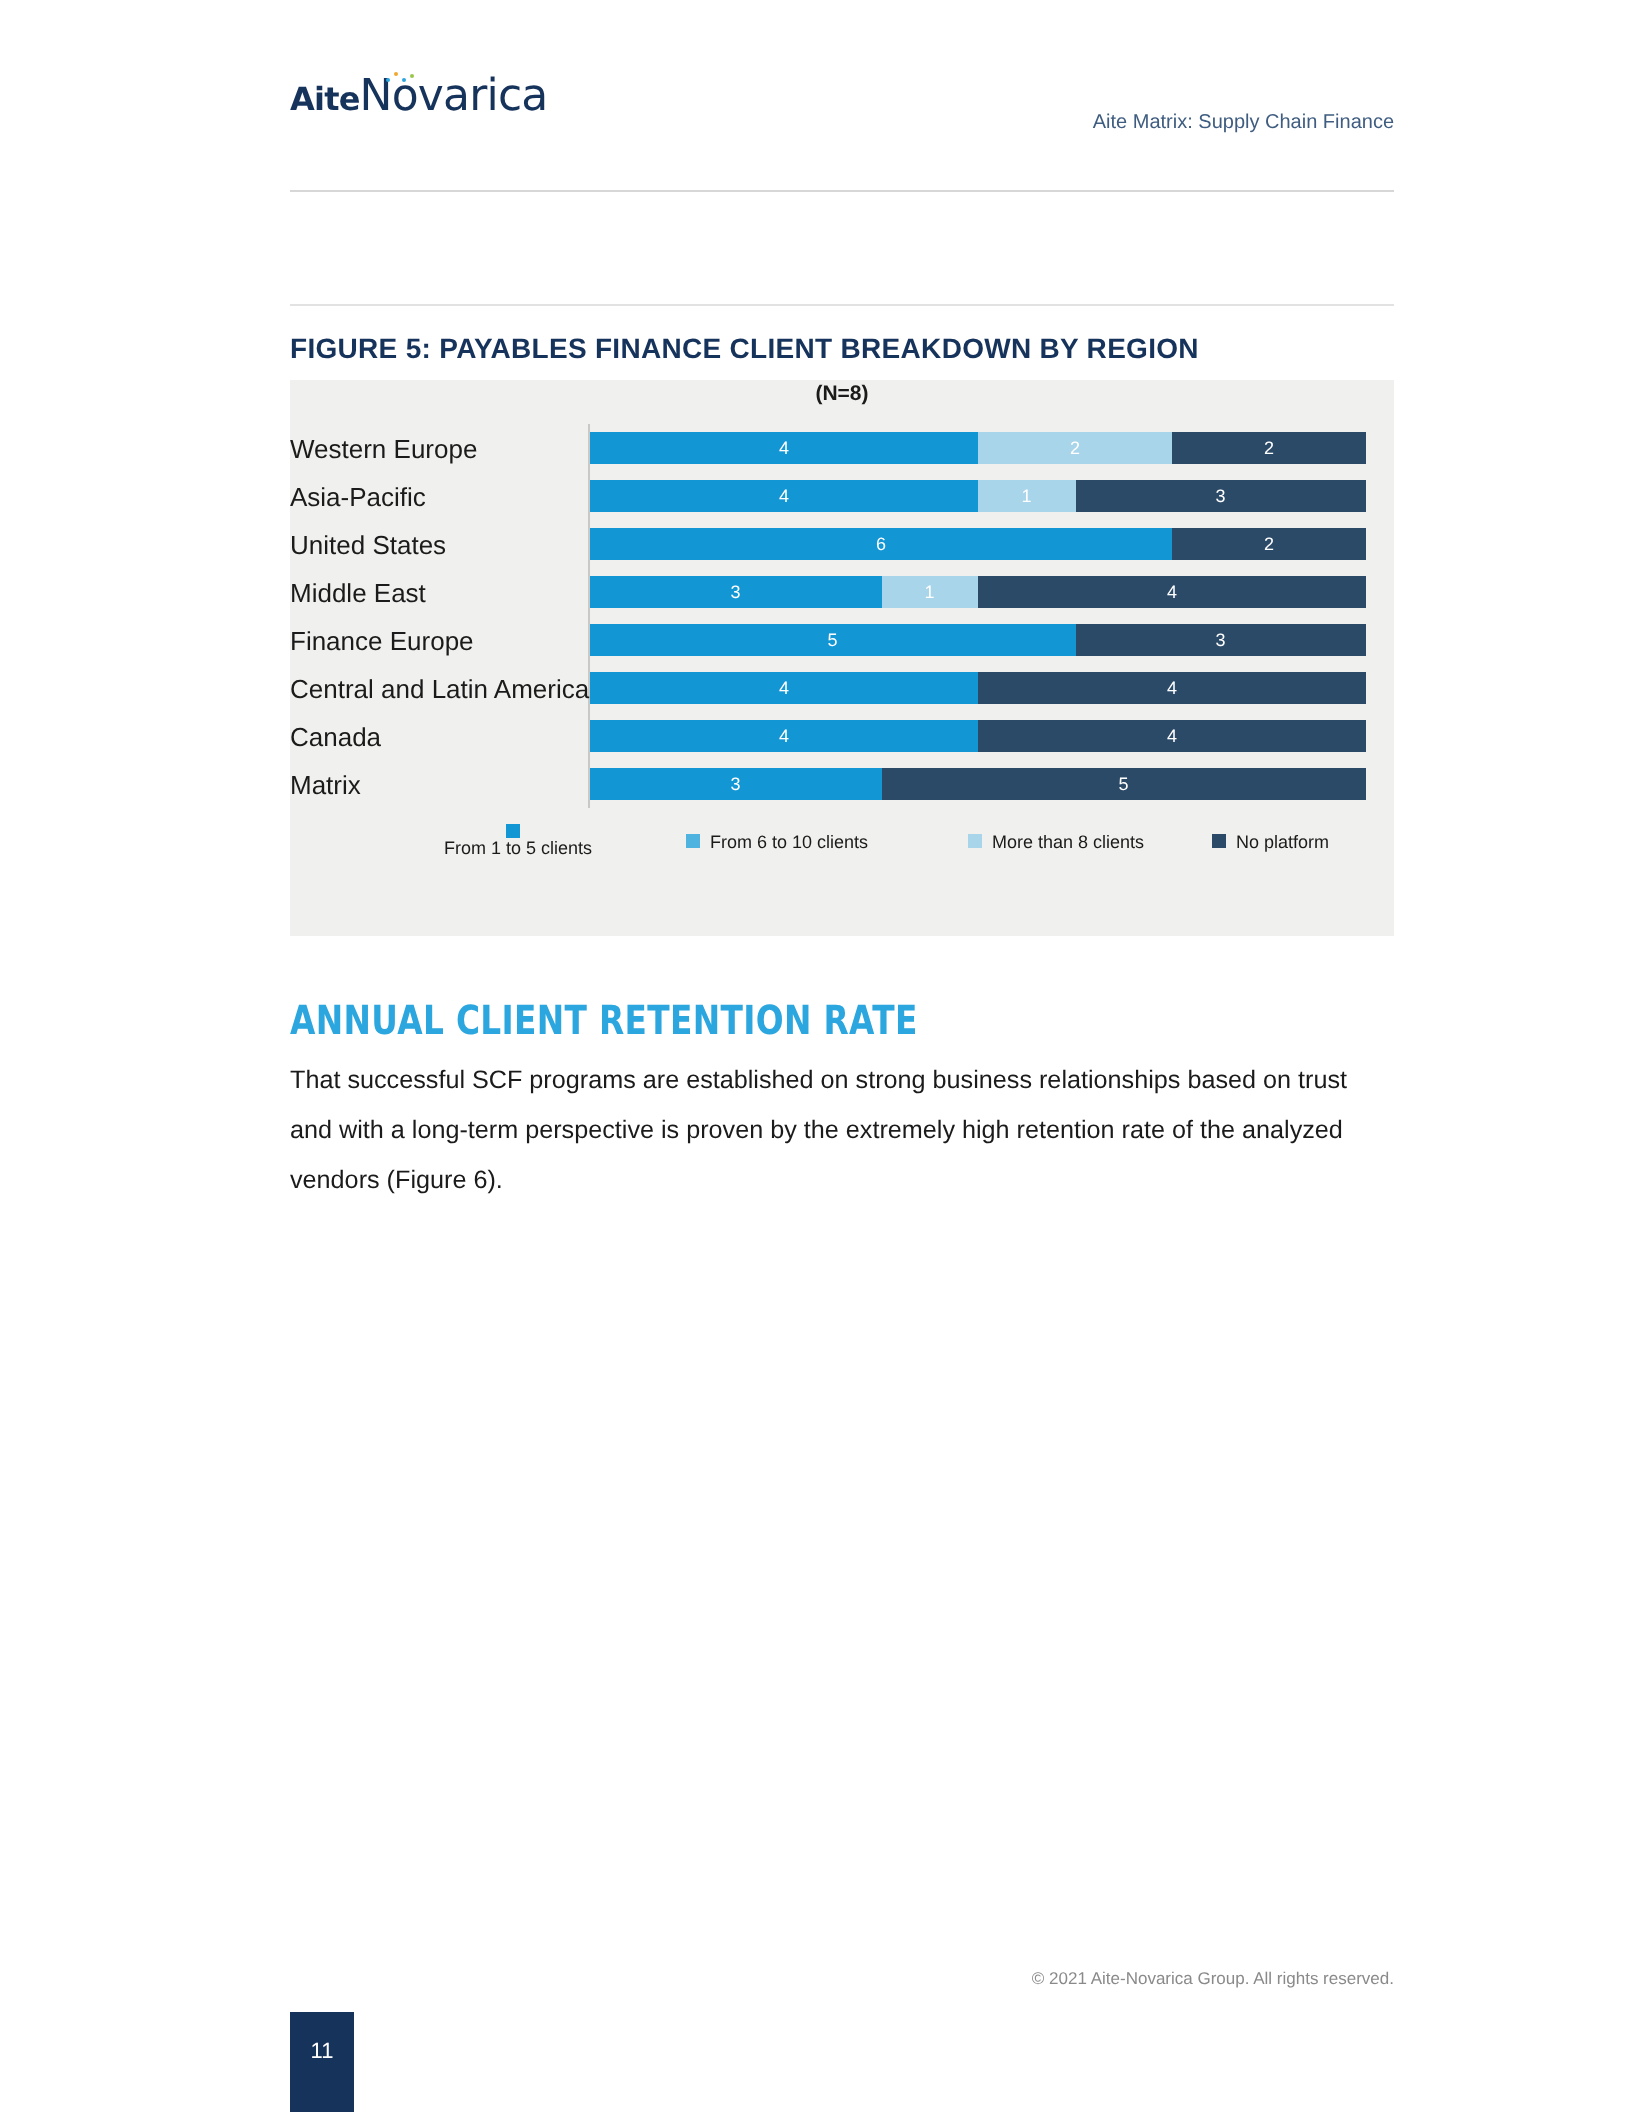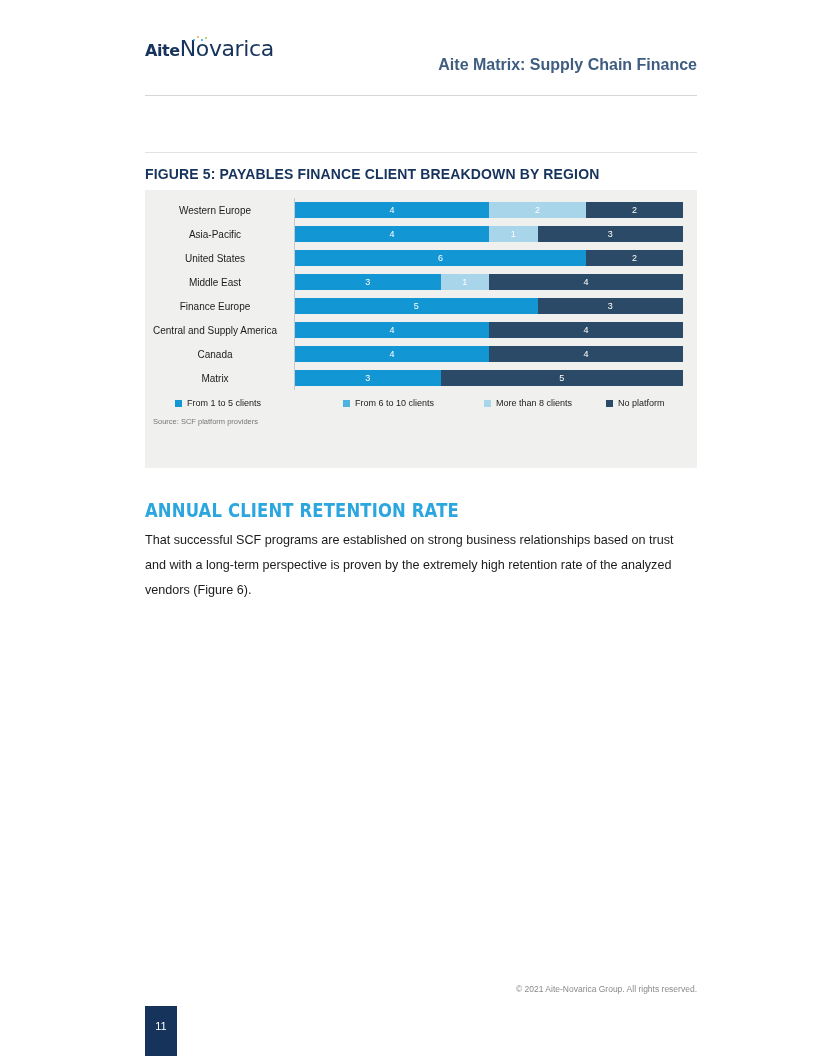--- a/index.html
+++ b/index.html
@@ -53,24 +53,23 @@
   }
   .logo-dots i {
     position: absolute;
     display: block;
     border-radius: 50%;
   }
   .header-doc-title {
     position: absolute;
     right: 0;
     top: 24px;
-    font-size: 16px;
+    font-size: 10px;
     color: #3f5d80;
     white-space: nowrap;
-    font-weight: bold;
   }
   .header-rule {
     position: absolute;
     left: 145px;
     top: 95px;
     width: 552px;
     height: 1px;
     background: #d7d7d7;
   }
   .header-rule2 {
@@ -137,22 +136,22 @@
   .row {
     display: flex;
     align-items: center;
     height: 24px;
     position: relative;
   }
   .row-label {
     position: absolute;
     left: -150px;
     width: 140px;
-    text-align: center;
-    font-size: 10px;
+    text-align: left;
+    font-size: 13px;
     color: #1b1b1b;
     white-space: nowrap;
   }
   .bar {
     display: flex;
     height: 16px;
     width: 100%;
   }
   .seg {
     display: flex;
@@ -177,21 +176,21 @@
     font-size: 9px;
     color: #1b1b1b;
     white-space: nowrap;
   }
   .legend-swatch {
     width: 7px;
     height: 7px;
     margin-right: 5px;
     flex: none;
   }
-  .legend-i0 { width: 168px; }
+  .legend-i0 { width: 168px; flex-direction: column; }
   .legend-i1 { width: 141px; }
   .legend-i2 { width: 122px; }
   .legend-i3 { width: auto; }
 
   .chart-source {
     margin-top: 9px;
     padding-left: 8px;
     font-size: 7.5px;
     color: #767676;
   }
@@ -261,20 +260,21 @@
     </span>
   </div>
   <div class="header-doc-title">Aite Matrix: Supply Chain Finance</div>
 </div>
 <div class="header-rule"></div>
 <div class="header-rule2"></div>
 
 <div class="figure-caption">FIGURE 5: PAYABLES FINANCE CLIENT BREAKDOWN BY REGION</div>
 
 <div class="chart-panel">
+  <div class="chart-subtitle">(N=8)</div>
 
   <div class="plot" id="plot-area">
     <div class="axis-line"></div>
   <div class="row">
         <div class="row-label">Western Europe</div>
         <div class="bar">
           <div class="seg" style="background: rgb(19, 150, 212); width: 50%;">4</div>
           <div class="seg" style="background: rgb(168, 213, 234); width: 25%;">2</div>
           <div class="seg" style="background: rgb(43, 74, 104); width: 25%;">2</div>
         </div>
@@ -303,21 +303,21 @@
         </div>
       </div>
       <div class="row">
         <div class="row-label">Finance Europe</div>
         <div class="bar">
           <div class="seg" style="background: rgb(19, 150, 212); width: 62.5%;">5</div>
           <div class="seg" style="background: rgb(43, 74, 104); width: 37.5%;">3</div>
         </div>
       </div>
       <div class="row">
-        <div class="row-label">Central and Supply America</div>
+        <div class="row-label">Central and Latin America</div>
         <div class="bar">
           <div class="seg" style="background: rgb(19, 150, 212); width: 50%;">4</div>
           <div class="seg" style="background: rgb(43, 74, 104); width: 50%;">4</div>
         </div>
       </div>
       <div class="row">
         <div class="row-label">Canada</div>
         <div class="bar">
           <div class="seg" style="background: rgb(19, 150, 212); width: 50%;">4</div>
           <div class="seg" style="background: rgb(43, 74, 104); width: 50%;">4</div>
@@ -344,21 +344,20 @@
       <div class="legend-item legend-i2">
         <span class="legend-swatch" style="background: rgb(168, 213, 234);"></span>
         <span>More than 8 clients</span>
       </div>
       <div class="legend-item legend-i3">
         <span class="legend-swatch" style="background: rgb(43, 74, 104);"></span>
         <span>No platform</span>
       </div>
     </div>
 
-  <div class="chart-source">Source: SCF platform providers</div>
 </div>
 
 <div class="section-heading">ANNUAL CLIENT RETENTION RATE</div>
 <div class="body-text">That successful SCF programs are established on strong business relationships based on trust and with a long-term perspective is proven by the extremely high retention rate of the analyzed vendors (Figure 6).</div>
 
 <div class="page-number-box">
   <div class="page-number">11</div>
 </div>
 <div class="footer-copyright">© 2021 Aite-Novarica Group. All rights reserved.</div>
 

